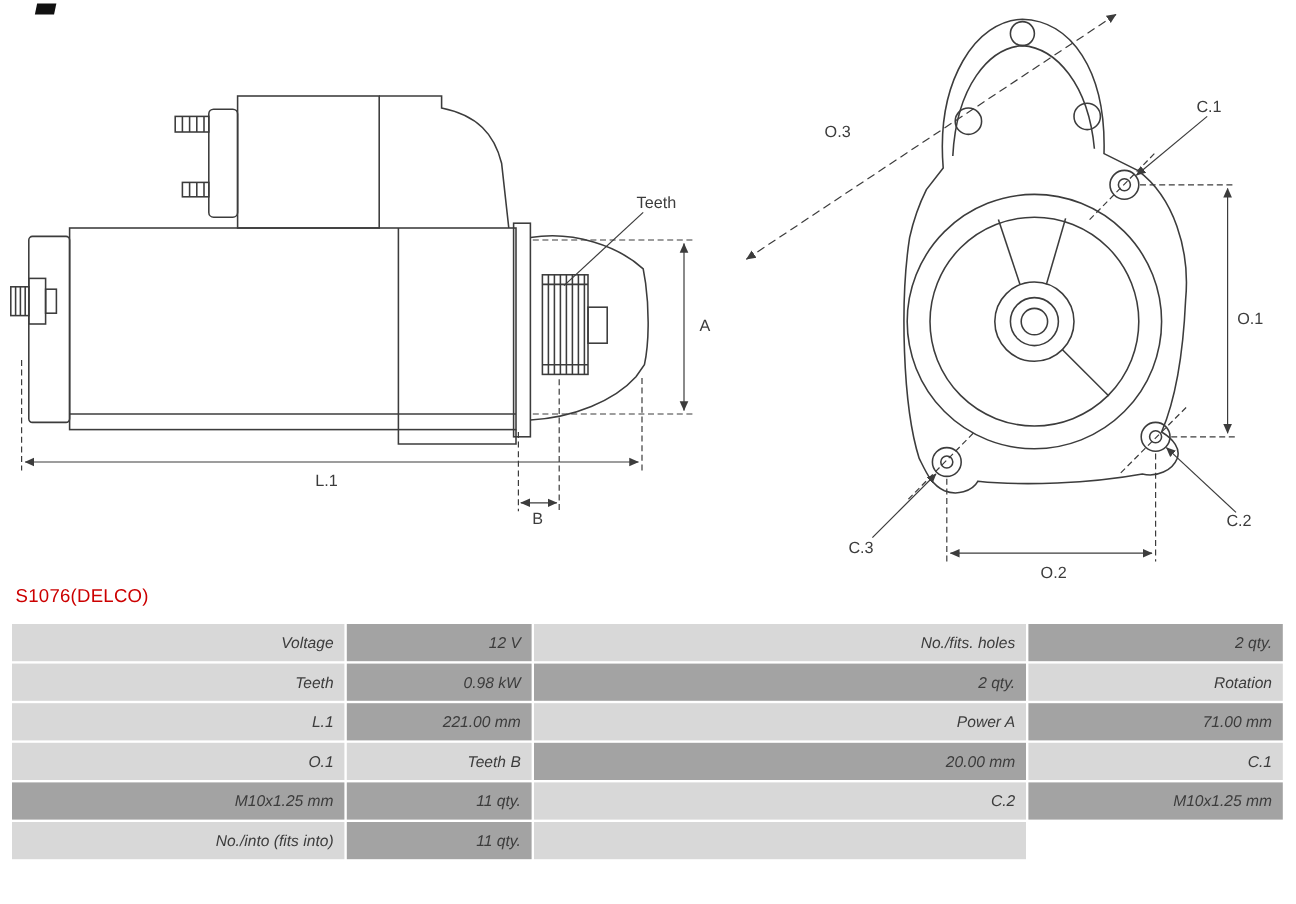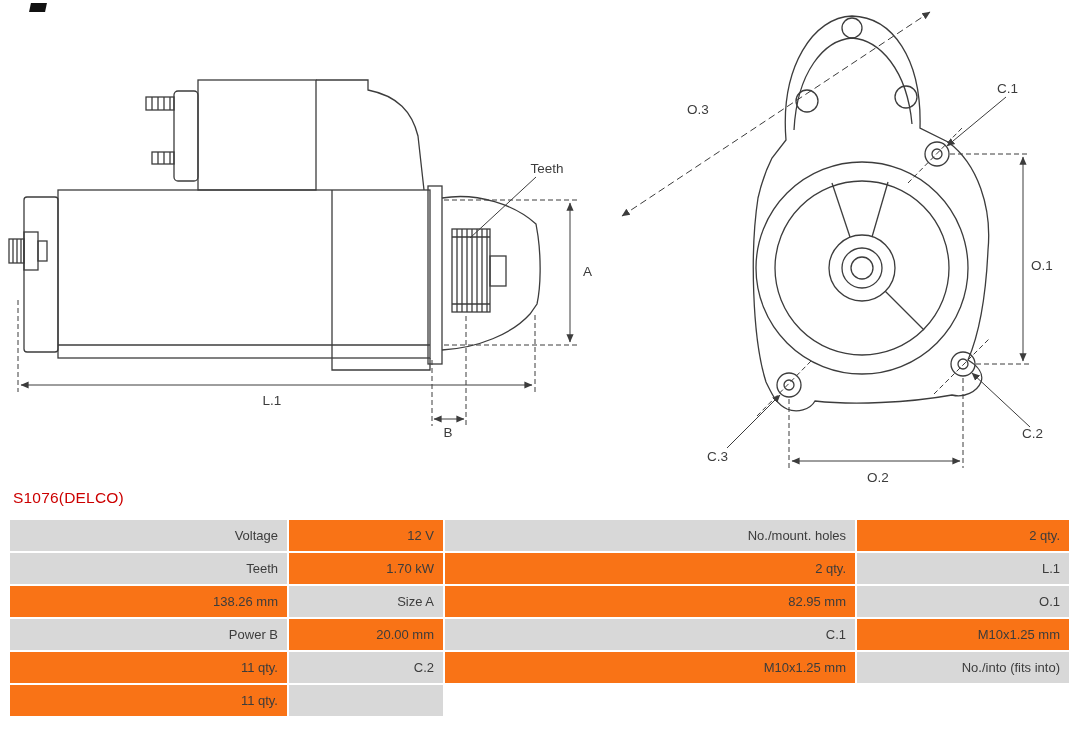--- a/index.html
+++ b/index.html
@@ -28,23 +28,24 @@
     grid-template-columns:277px 154px 410px 212px;
     gap:2px;
     font-size:13px;
   }
   .cell {
     height:31px; line-height:31px;
     padding:0 9px;
     text-align:right;
     white-space:nowrap;
     overflow:hidden;
+    font-style:italic;
   }
   .lbl { background:#d8d8d8; }
-  .val { background:#f97316; }
+  .val { background:#a3a3a3; }
   .blank { background:#ffffff; }
   svg text { font-family:"Liberation Sans", sans-serif; }
 </style>
 </head>
 <body>
 
 <div class="brand-mark"></div>
 
 <div class="drawings">
 <svg viewBox="0 0 1080 492" width="1080" height="492">
@@ -193,35 +194,36 @@
   </g>
 </svg>
 </div>
 
 <h1 class="part-number">S1076(DELCO)</h1>
 
 <div class="spec-table">
 
   <div class="cell lbl">Voltage</div>
   <div class="cell val">12 V</div>
-  <div class="cell lbl">No./mount. holes</div>
+  <div class="cell lbl">No./fits. holes</div>
   <div class="cell val">2 qty.</div>
 
   <div class="cell lbl">Teeth</div>
-  <div class="cell val">1.70 kW</div>
+  <div class="cell val">0.98 kW</div>
   <div class="cell val">2 qty.</div>
 
+  <div class="cell lbl">Rotation</div>
   <div class="cell lbl">L.1</div>
-  <div class="cell val">138.26 mm</div>
-
-  <div class="cell lbl">Size A</div>
-  <div class="cell val">82.95 mm</div>
+  <div class="cell val">221.00 mm</div>
+
+  <div class="cell lbl">Power A</div>
+  <div class="cell val">71.00 mm</div>
   <div class="cell lbl">O.1</div>
 
-  <div class="cell lbl">Power B</div>
+  <div class="cell lbl">Teeth B</div>
   <div class="cell val">20.00 mm</div>
   <div class="cell lbl">C.1</div>
   <div class="cell val">M10x1.25 mm</div>
 
   <div class="cell val">11 qty.</div>
   <div class="cell lbl">C.2</div>
   <div class="cell val">M10x1.25 mm</div>
 
   <div class="cell lbl">No./into (fits into)</div>
   <div class="cell val">11 qty.</div>

